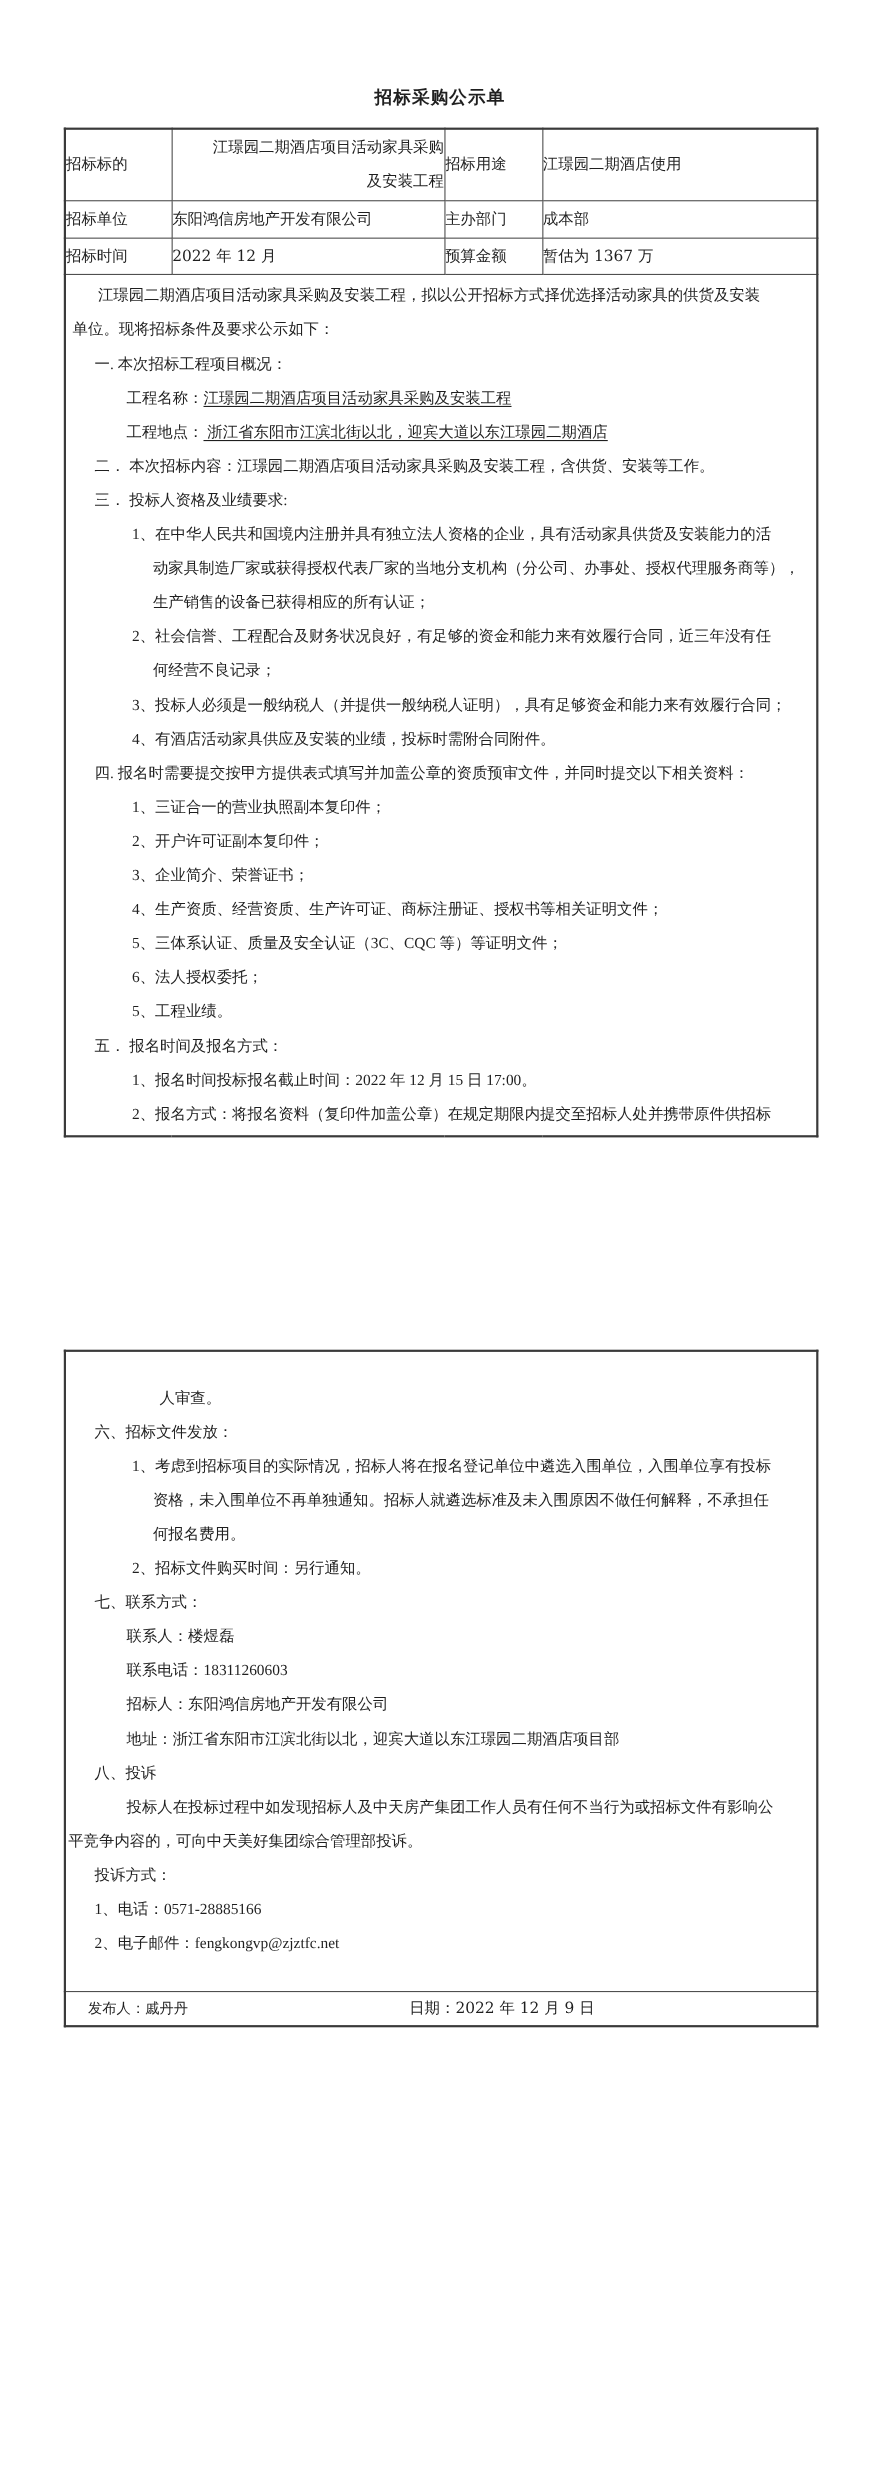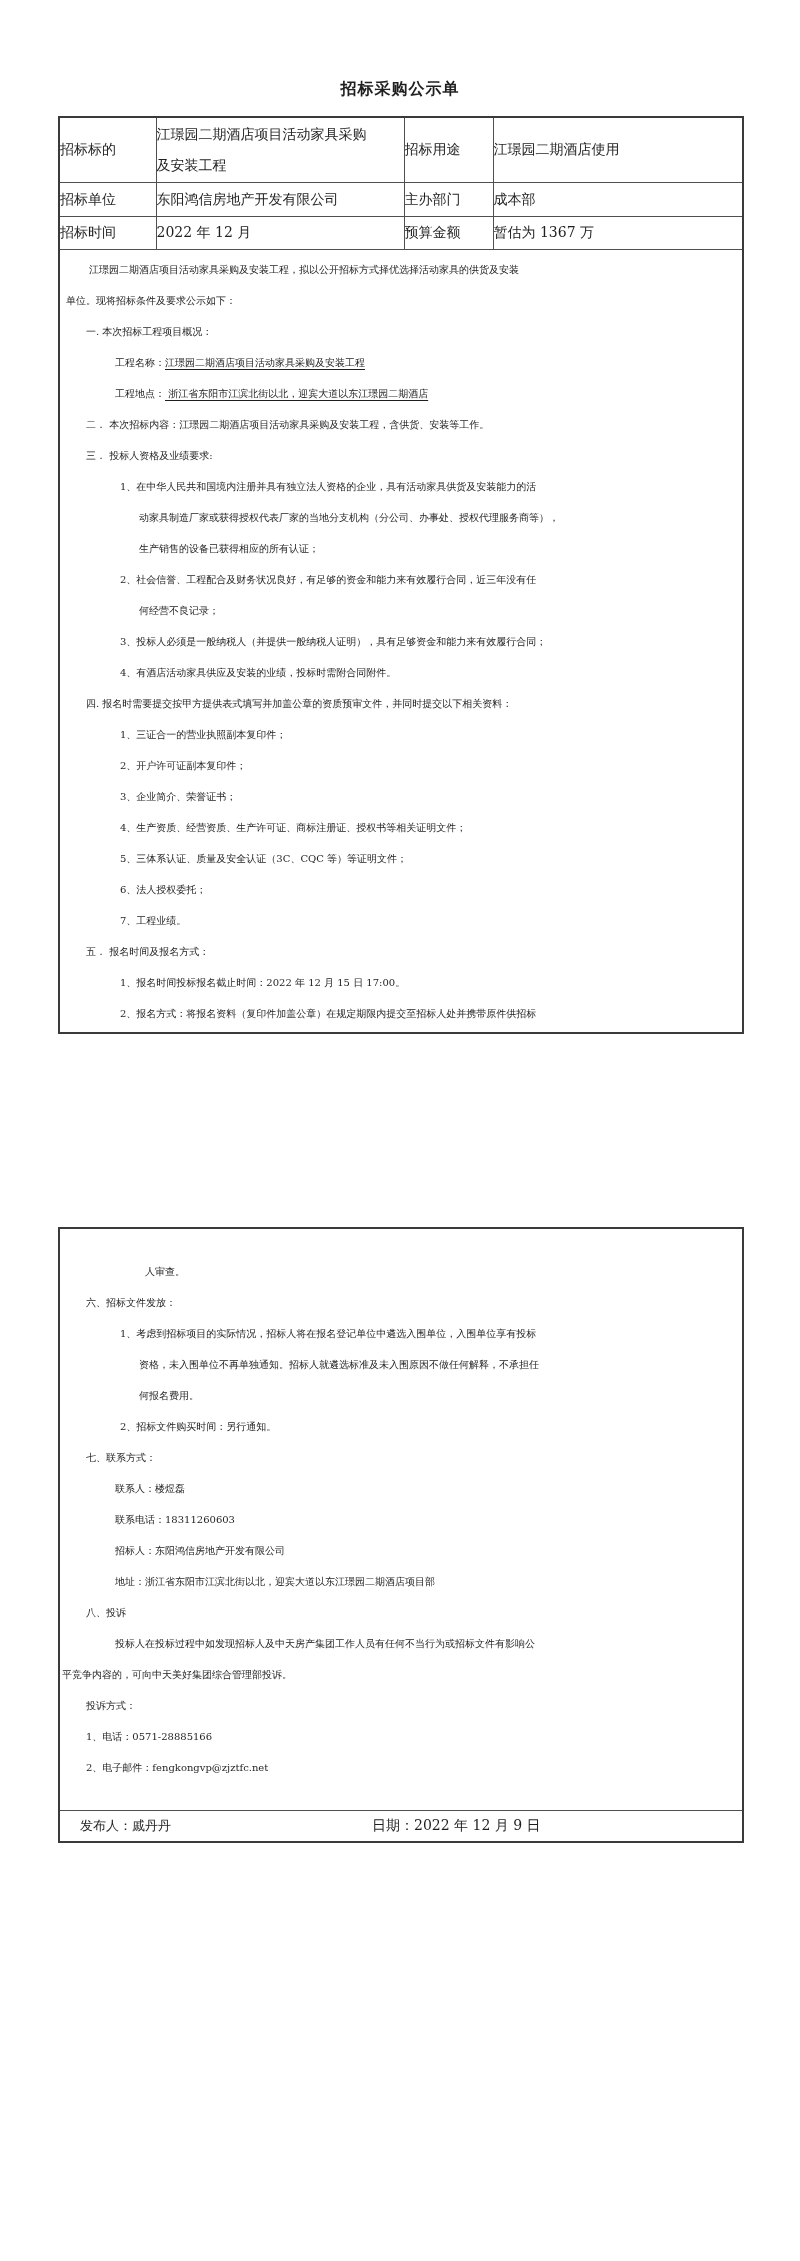--- a/index.html
+++ b/index.html
@@ -23,25 +23,25 @@
     border:1px solid #4f4f4f;
     font-size:14px;color:#1f1f1f;
     padding:0;vertical-align:middle;
     overflow:hidden;
   }
   td.label-cell{padding-left:10px;}
   td.value-cell{padding-left:8px;}
   tr.r1 td{height:64px;}
   tr.r2 td{height:33px;}
   tr.r3 td{height:32px;margin-top:47px;}
-  .two-line div{line-height:31px;}
+  .two-line div{line-height:31px;text-align:right;}
   td.content-cell{vertical-align:top;}
   #content1{height:782px;}
   #content2{height:581px;}
-  .bl{line-height:31px;font-size:10px;white-space:nowrap;}
+  .bl{line-height:31px;font-size:14px;white-space:nowrap;font-family:Liberation Serif, serif;}
   .u{text-decoration:underline;text-underline-offset:3px;}
   .ind-flush{padding-left:2px;}
   .ind-base{padding-left:6px;}
   .ind-p1{padding-left:29px;}
   .ind-sec{padding-left:26px;}
   .ind-detail{padding-left:55px;}
   .ind-item{padding-left:60px;}
   .ind-cont{padding-left:79px;}
   .ind-cont2{padding-left:85px;}
   td.footer-cell{height:30px;position:relative;}
@@ -100,21 +100,21 @@
             <div class="bl ind-cont">何经营不良记录；</div>
             <div class="bl ind-item">3、投标人必须是一般纳税人（并提供一般纳税人证明），具有足够资金和能力来有效履行合同；</div>
             <div class="bl ind-item">4、有酒店活动家具供应及安装的业绩，投标时需附合同附件。</div>
             <div class="bl ind-sec">四. 报名时需要提交按甲方提供表式填写并加盖公章的资质预审文件，并同时提交以下相关资料：</div>
             <div class="bl ind-item">1、三证合一的营业执照副本复印件；</div>
             <div class="bl ind-item">2、开户许可证副本复印件；</div>
             <div class="bl ind-item">3、企业简介、荣誉证书；</div>
             <div class="bl ind-item">4、生产资质、经营资质、生产许可证、商标注册证、授权书等相关证明文件；</div>
             <div class="bl ind-item">5、三体系认证、质量及安全认证（3C、CQC 等）等证明文件；</div>
             <div class="bl ind-item">6、法人授权委托；</div>
-            <div class="bl ind-item">7、工程业绩。</div>
+            <div class="bl ind-item">5、工程业绩。</div>
             <div class="bl ind-sec">五． 报名时间及报名方式：</div>
             <div class="bl ind-item">1、报名时间投标报名截止时间：2022 年 12 月 15 日 17:00。</div>
             <div class="bl ind-item">2、报名方式：将报名资料（复印件加盖公章）在规定期限内提交至招标人处并携带原件供招标</div>
           </td>
       </tr>
     </tbody>
   </table>
 
   <table class="box" id="box2">
     <colgroup>

